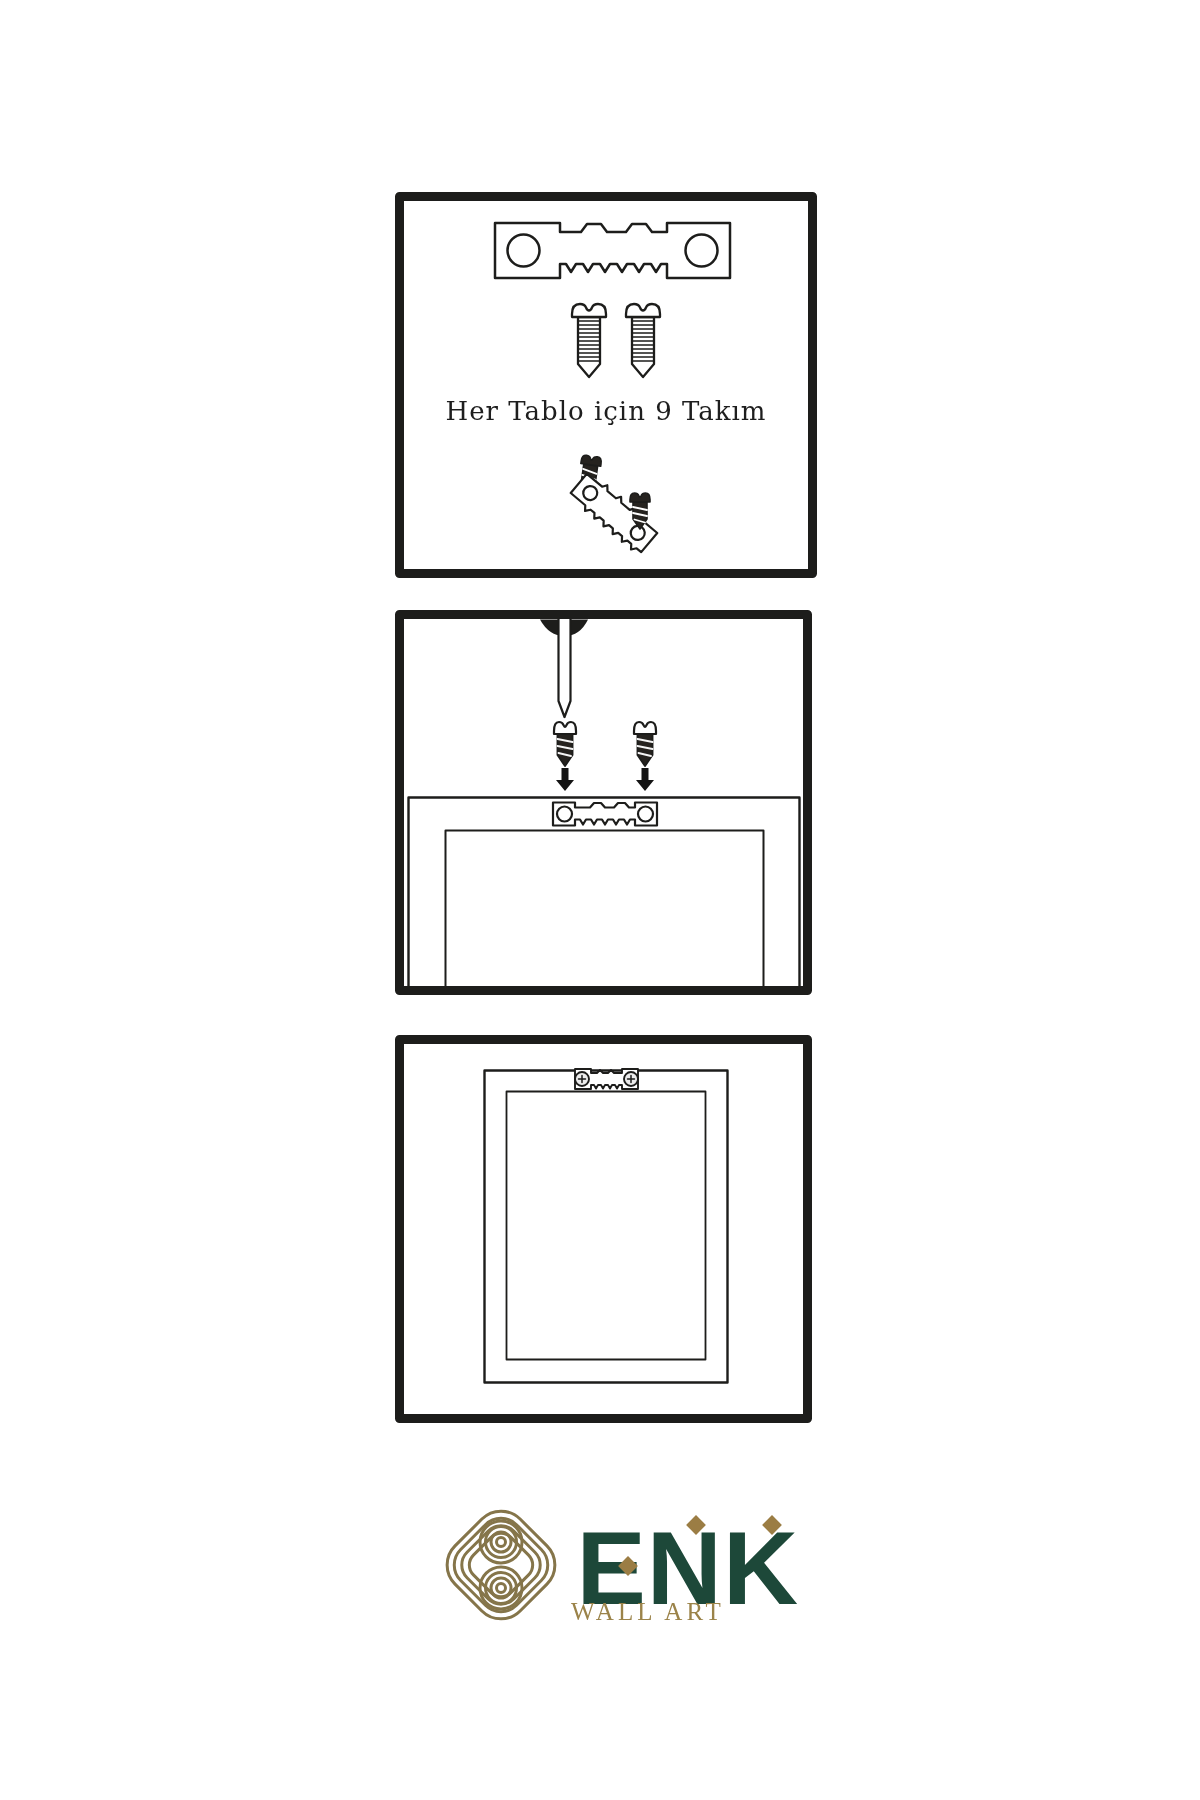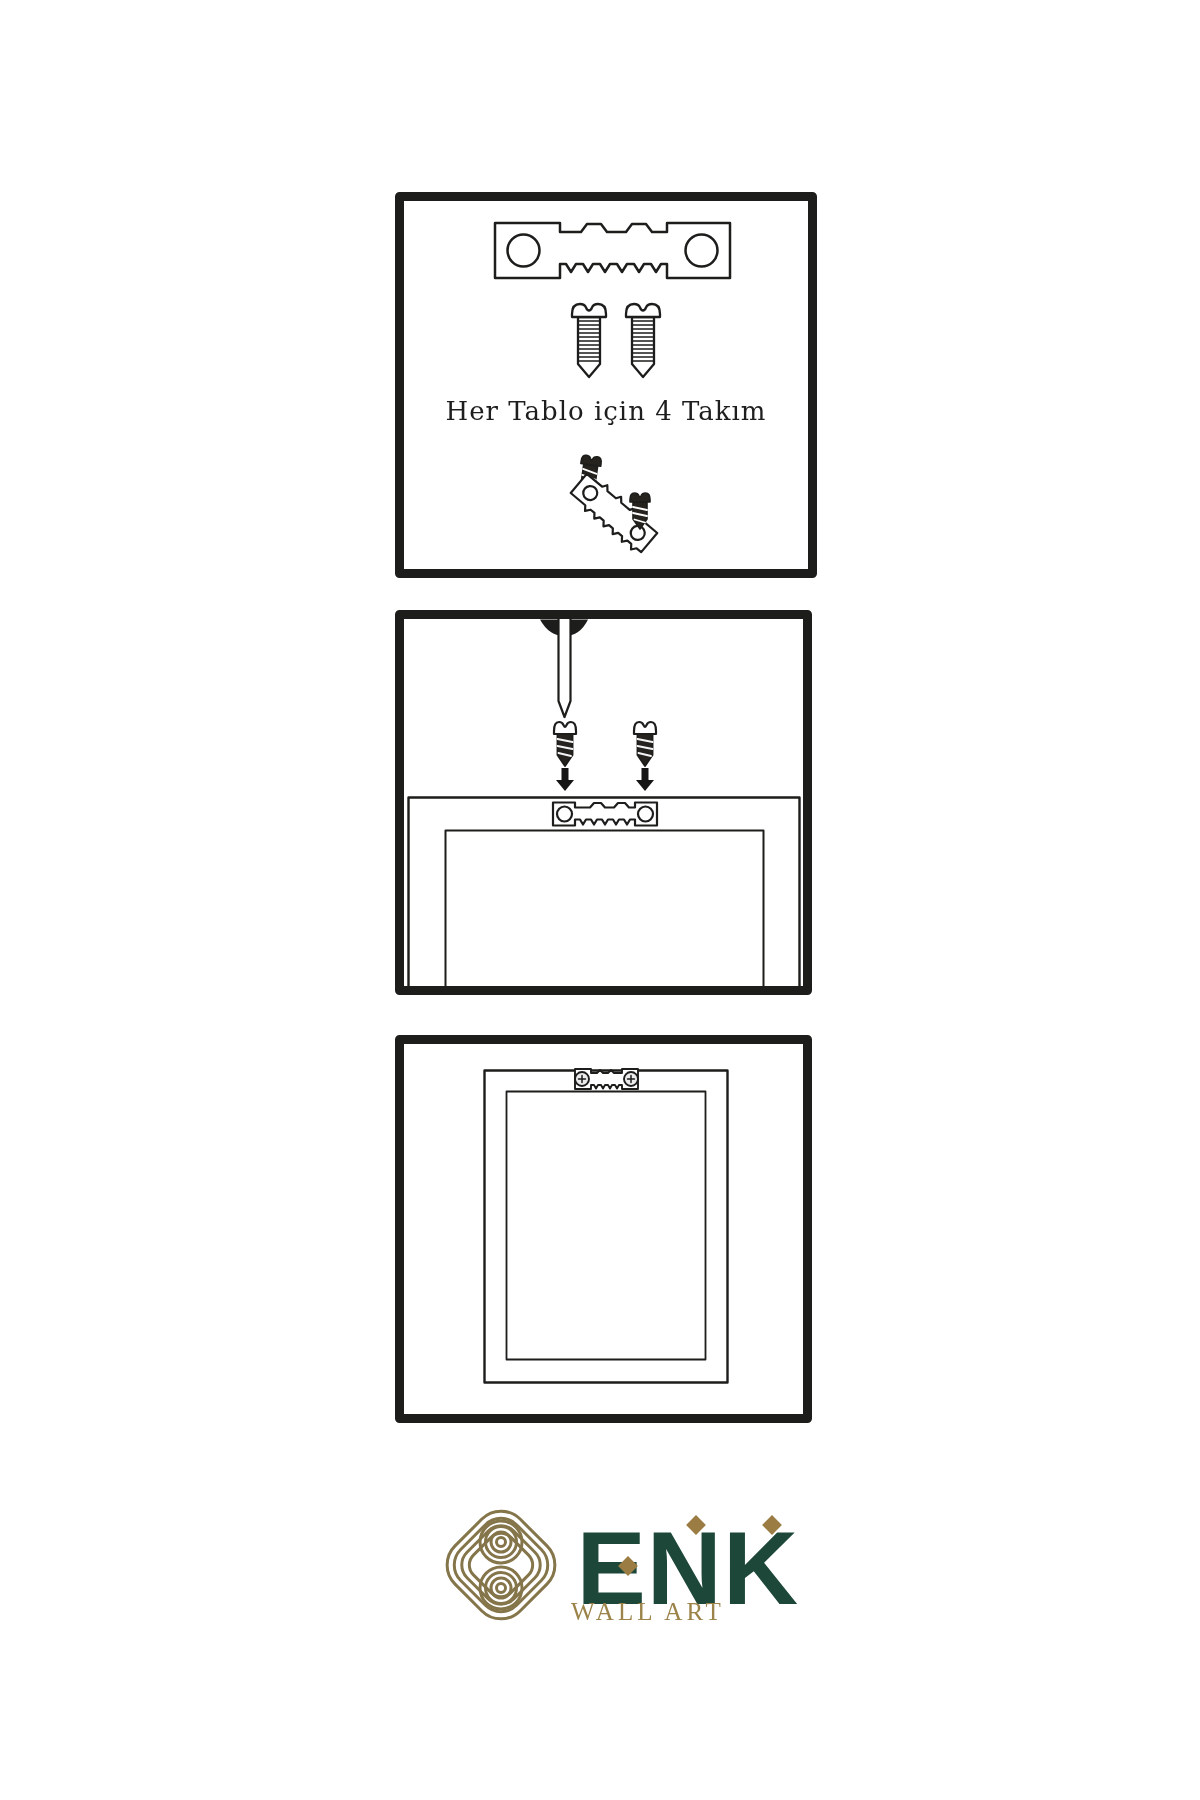--- a/index.html
+++ b/index.html
@@ -72,21 +72,21 @@
       <g transform="translate(245,301)" stroke-width="1.6">
         <path fill="#26231f" d="M-7,9 L-7,26 L0,36 L7,26 L7,9 Z"></path>
         <path stroke="#ffffff" stroke-width="1.8" d="M-7,14 L7,17 M-7,20 L7,23 M-5.5,26.5 L5,29.5"></path>
         <path fill="#26231f" d="M-10,9 L-10,6.5 Q-10,0 -5.5,0 Q-2.2,0 -1.2,2.6 Q-0.5,4.2 0,4.2 Q0.5,4.2 1.2,2.6 Q2.2,0 5.5,0 Q10,0 10,6.5 L10,9 Z"></path>
       </g>
 
       <rect x="4.5" y="4.5" width="413" height="377" stroke-width="9"></rect>
     </g>
   </svg>
 
-  <div class="abs caption">Her Tablo için 4 Takım</div>
+  <div class="abs caption">Her Tablo için 9 Takım</div>
 
   <svg class="abs" style="left:395px;top:610px;" width="417" height="385" viewBox="0 0 417 385">
     <g fill="none" stroke-linejoin="round" stroke-linecap="round" stroke="#1d1d1b">
       <rect x="9" y="9" width="399" height="367" fill="#ffffff" stroke="none"></rect>
 
       <path fill="#1d1d1b" stroke="none" d="M145,9.5 Q154,26 169.5,26 Q185,26 193,9.5 Z"></path>
       <path fill="#ffffff" stroke-width="2.2" d="M163.5,8 L163.5,91 L169.5,107 L175.5,91 L175.5,8"></path>
 
       <g transform="translate(170,112)" stroke-width="1.9">
         <path fill="#26231f" d="M-7.5,12 L-7.5,33 L0,44 L7.5,33 L7.5,12 Z"></path>

